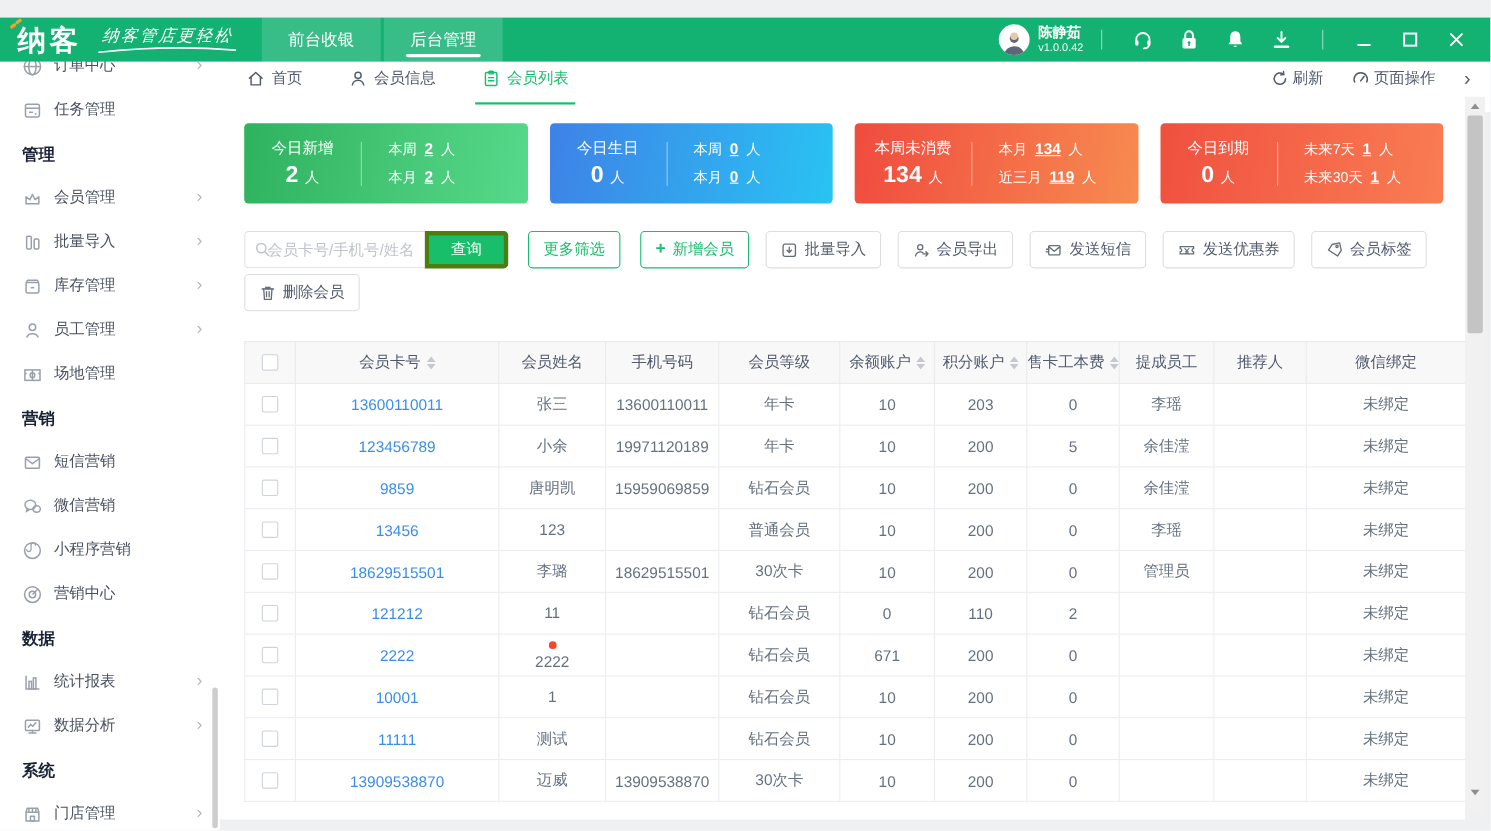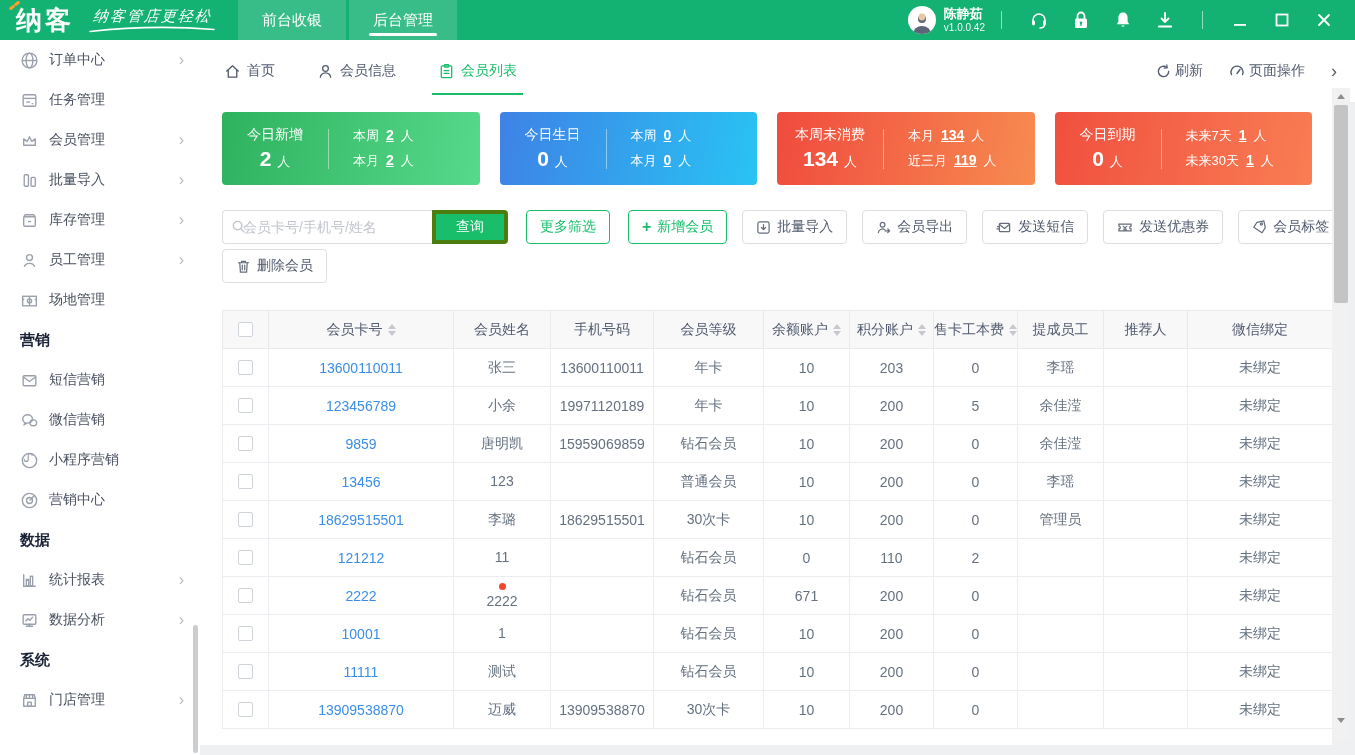--- a/index.html
+++ b/index.html
@@ -1,21 +1,21 @@
 <!DOCTYPE html>
 <html><head>
 <meta charset="utf-8">
 <style>
   * { box-sizing: border-box; margin: 0; padding: 0; }
   html,body { width:1355px; height:755px; overflow:hidden; }
   body { font-family:"Liberation Sans","DejaVu Sans",sans-serif; background:#eef0f2; position:relative; font-size:14px; }
   svg { display:block; }
 
   
-  .topbar { position:absolute; top:0; left:0; width:1355px; height:40px; background:#13b172; display:flex; align-items:center; color:#fff; z-index:5; }
+  .topbar { position:absolute; top:16px; left:0; width:1355px; height:40px; background:#13b172; display:flex; align-items:center; color:#fff; z-index:5; }
   .logo { font-size:26px; font-weight:bold; margin-left:16px; letter-spacing:3px; position:relative; line-height:40px; }
   .logo .accent { position:absolute; left:-7px; top:6px; width:6px; height:3px; background:#ff9d2b; transform:rotate(-35deg); border-radius:1px; }
   .logo .accent2 { position:absolute; left:-2px; top:2px; width:6px; height:3px; background:#ff9d2b; transform:rotate(-35deg); border-radius:1px; }
   .slogan-wrap { margin-left:14px; display:flex; flex-direction:column; align-items:center; }
   .slogan { font-family:"DejaVu Serif","Liberation Serif",serif; font-style:italic; font-size:15px; letter-spacing:2px; transform:skewX(-6deg); }
   .nav-tabs { display:flex; margin-left:22px; height:40px; }
   .nav-tab { height:40px; padding:0 24px; display:flex; align-items:center; font-size:15px; background:rgba(255,255,255,0.16); margin-right:3px; position:relative; cursor:pointer; }
   .nav-tab.active::after { content:""; position:absolute; left:20px; right:20px; bottom:4px; height:3px; background:#fff; border-radius:2px; }
   .topbar-right { margin-left:auto; display:flex; align-items:center; padding-right:10px; }
   .avatar { width:28px; height:28px; border-radius:50%; background:#fff; overflow:hidden; display:flex; align-items:flex-end; justify-content:center; }
@@ -60,21 +60,21 @@
   .card-value .unit { font-size:13px; }
   .card-div { width:1px; height:40px; background:rgba(255,255,255,0.45); }
   .card-right { display:flex; flex-direction:column; justify-content:center; gap:7px; padding-left:24px; font-size:13px; }
   .card-row { display:flex; align-items:baseline; gap:7px; }
   .card-row b { font-size:14px; text-decoration:underline; cursor:pointer; }
 
   
   .toolbar { display:flex; align-items:center; margin-top:25px; }
   .search-box { display:flex; }
   .search-input-wrap { position:relative; }
-  .search-input { width:210px; height:34px; border:1px solid #dcdee2; border-right:none; border-radius:4px 0 0 4px; padding:0 8px 0 20px; font-size:14px; color:#515a6e; outline:none; font-family:inherit; }
+  .search-input { width:164px; height:34px; border:1px solid #dcdee2; border-right:none; border-radius:4px 0 0 4px; padding:0 8px 0 20px; font-size:14px; color:#515a6e; outline:none; font-family:inherit; }
   .search-input::placeholder { color:#c0c4cc; }
   .search-glass { position:absolute; left:9px; top:9px; color:#c0c4cc; }
   .btn { height:34px; display:inline-flex; align-items:center; gap:6px; padding:0 13px; border-radius:4px; font-size:14px; cursor:pointer; background:#fff; white-space:nowrap; }
   .btn-primary { background:#19be6b; color:#fff; border:4px solid #4d7c0f; border-radius:0 4px 4px 0; padding:0 20px; }
   .btn-green { border:1px solid #19be6b; color:#19be6b; margin-left:18px; }
   .btn-gray { border:1px solid #dcdee2; color:#515a6e; margin-left:15px; }
   .btn .bicon { color:#666d7a; }
   .plus { font-weight:bold; font-size:16px; line-height:1; }
   .toolbar2 { margin-top:5px; }
   .toolbar2 .btn-gray { margin-left:0; }
@@ -199,20 +199,21 @@
   </div>
   <div class="side-item">
     <svg class="sicon" viewBox="0 0 18 18" fill="none" stroke="currentColor" stroke-width="1.3">
         <rect x="3" y="3.5" width="12" height="11" rx="1.5"></rect>
         <path d="M3,7 h12"></path>
         <path d="M6,10.5 h3.5"></path>
         <path d="M11,12 h1.5"></path>
       </svg>
     <span>任务管理</span>
   </div>
+  <div class="side-section">管理</div>
   <div class="side-item">
     <svg class="sicon" viewBox="0 0 18 18" fill="none" stroke="currentColor" stroke-width="1.3" stroke-linejoin="round">
         <path d="M3.5,13.5 V7.5 L6.8,10 L9,5.5 L11.2,10 L14.5,7.5 V13.5 Z"></path>
       </svg>
     <span>会员管理</span>
       <span class="chev">›</span>
   </div>
   <div class="side-item">
     <svg class="sicon" viewBox="0 0 18 18" fill="none" stroke="currentColor" stroke-width="1.3">
         <rect x="4" y="3.5" width="4" height="11" rx="1"></rect>

